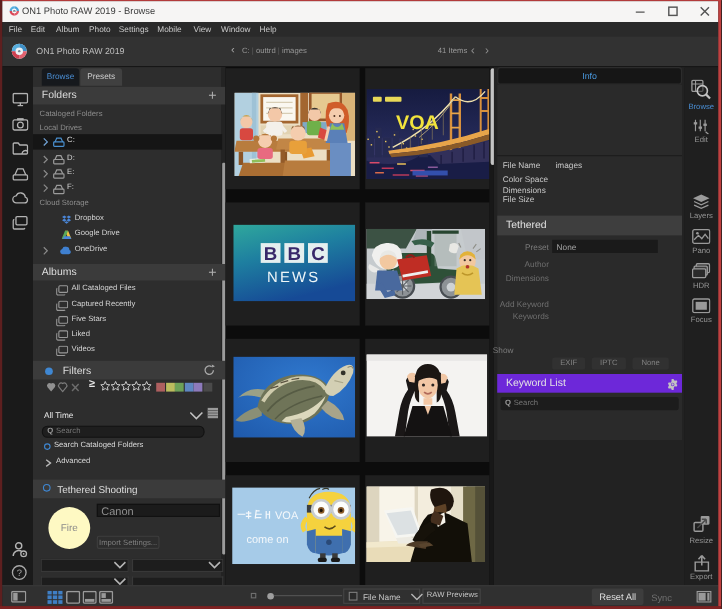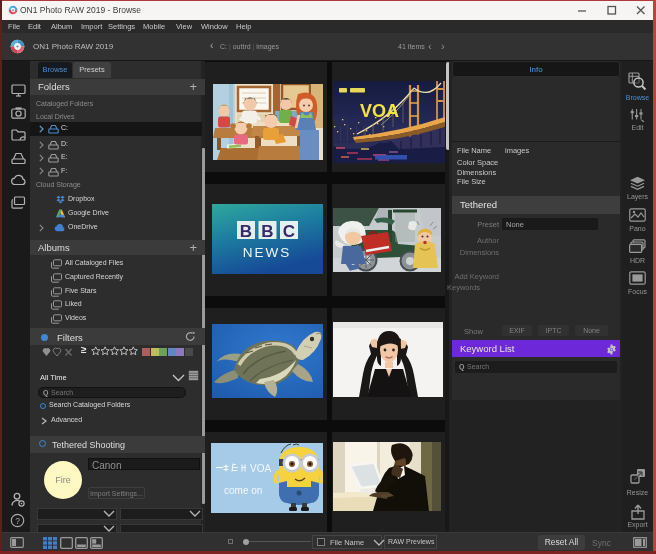--- a/index.html
+++ b/index.html
@@ -54,21 +54,21 @@
   <div class="abs" id="title-text">ON1 Photo RAW 2019 - Browse</div>
   <svg class="abs" style="left:576px;top:3px" width="72" height="14" viewBox="0 0 72 14">
     <line x1="2" y1="8" x2="10" y2="8" stroke="#555" stroke-width="1.3"></line>
     <rect x="32" y="3.5" width="7.5" height="7.5" fill="none" stroke="#555" stroke-width="1.3"></rect>
     <path d="M61 3.5 L68.5 11 M68.5 3.5 L61 11" stroke="#555" stroke-width="1.3"></path>
   </svg>
   <div class="abs" id="menubar"></div>
   <div class="menu-item abs" style="left:8px;top:21px">File</div>
   <div class="menu-item abs" style="left:28px;top:21px">Edit</div>
   <div class="menu-item abs" style="left:51px;top:21px">Album</div>
-  <div class="menu-item abs" style="left:81px;top:21px">Import</div>
+  <div class="menu-item abs" style="left:81px;top:21px">Photo</div>
   <div class="menu-item abs" style="left:108px;top:21px">Settings</div>
   <div class="menu-item abs" style="left:143px;top:21px">Mobile</div>
   <div class="menu-item abs" style="left:176px;top:21px">View</div>
   <div class="menu-item abs" style="left:201px;top:21px">Window</div>
   <div class="menu-item abs" style="left:236px;top:21px">Help</div>
   <div class="abs" id="toolbar"></div>
   <svg class="abs" style="left:10px;top:39px" width="15" height="15" viewBox="0 0 22 22">
     <circle cx="11" cy="11" r="10" fill="#e8eef2"></circle>
     <path d="M11 1 A10 10 0 0 1 21 11 L16 11 A5 5 0 0 0 11 6 Z" fill="#3e8fc6"></path>
     <path d="M1 11 A10 10 0 0 1 11 1 L11 6 A5 5 0 0 0 6 11 Z" fill="#57aede"></path>
@@ -626,22 +626,22 @@
   <div class="abs" style="left:457px;top:157.5px;font-size:7.5px;color:#c9c9c9;">Color Space</div>
   <div class="abs" style="left:457px;top:167.5px;font-size:7.5px;color:#c9c9c9;">Dimensions</div>
   <div class="abs" style="left:457px;top:177px;font-size:7.5px;color:#c9c9c9;">File Size</div>
   <div class="abs" style="left:452px;top:196px;width:168px;height:18px;background:#3e3e3e;color:#e4e4e4;font-size:9.5px;line-height:18px;"><span style="margin-left:8px;">Tethered</span></div>
   <div class="abs" style="left:448px;top:220px;width:51px;font-size:7.5px;color:#7b7b7b;text-align:right;">Preset</div>
   <div class="abs" style="left:502px;top:218px;width:96px;height:12px;background:#1a1a1a;"></div>
   <div class="abs" style="left:506px;top:220px;font-size:7.5px;color:#a5a5a5;">None</div>
   <div class="abs" style="left:448px;top:236px;width:51px;font-size:7.5px;color:#6e6e6e;text-align:right;">Author</div>
   <div class="abs" style="left:428px;top:248px;width:71px;font-size:7.5px;color:#6e6e6e;text-align:right;">Dimensions</div>
   <div class="abs" style="left:428px;top:272px;width:71px;font-size:7.5px;color:#6e6e6e;text-align:right;">Add Keyword</div>
-  <div class="abs" style="left:428px;top:283px;width:71px;font-size:7.5px;color:#6e6e6e;text-align:center;">Keywords</div>
-  <div class="abs" style="left:448px;top:327px;width:51px;font-size:7.5px;color:#7b7b7b;text-align:center;">Show</div>
+  <div class="abs" style="left:428px;top:283px;width:71px;font-size:7.5px;color:#6e6e6e;text-align:right;">Keywords</div>
+  <div class="abs" style="left:448px;top:314px;width:51px;font-size:7.5px;color:#7b7b7b;text-align:left;">Show</div>
   <div class="abs" style="left:502px;top:325px;width:30px;height:11px;background:#313131;border-radius:2px;color:#828282;font-size:7px;text-align:center;line-height:11px;">EXIF</div>
   <div class="abs" style="left:538px;top:325px;width:31px;height:11px;background:#313131;border-radius:2px;color:#828282;font-size:7px;text-align:center;line-height:11px;">IPTC</div>
   <div class="abs" style="left:575px;top:325px;width:33px;height:11px;background:#313131;border-radius:2px;color:#828282;font-size:7px;text-align:center;line-height:11px;">None</div>
   <div class="abs" style="left:452px;top:340px;width:168px;height:17px;background:#6d28d9;color:#e4e4e4;font-size:9.5px;line-height:17px;"><span style="margin-left:8px;">Keyword List</span></div>
   <svg class="abs" style="left:606px;top:344px" width="11" height="11" viewBox="0 0 24 24">
       <path fill="#c2c2c2" d="M12 8.5 a3.5 3.5 0 1 0 0 7 a3.5 3.5 0 0 0 0-7 Z M10 1 h4 l0.6 2.7 a8.6 8.6 0 0 1 2.3 1 l2.6-1 2 3.4 -2 1.8 a8.6 8.6 0 0 1 0 2.4 l2 1.8 -2 3.4 -2.6-1 a8.6 8.6 0 0 1 -2.3 1 L14 23 h-4 l-0.6-2.7 a8.6 8.6 0 0 1 -2.3-1 l-2.6 1 -2-3.4 2-1.8 a8.6 8.6 0 0 1 0-2.4 l-2-1.8 2-3.4 2.6 1 a8.6 8.6 0 0 1 2.3-1 Z M12 9.8 a2.2 2.2 0 1 1 0 4.4 a2.2 2.2 0 0 1 0-4.4 Z" fill-rule="evenodd"></path>
     </svg>
   <div class="abs" style="left:455px;top:361px;width:162px;height:12px;background:#1c1c1c;border-radius:2px;"></div>
   <div class="abs" style="left:459px;top:363px;font-size:7px;color:#9a9a9a;font-weight:bold;">Q</div>
   <div class="abs" style="left:467px;top:363px;font-size:7px;color:#757575;">Search</div>

